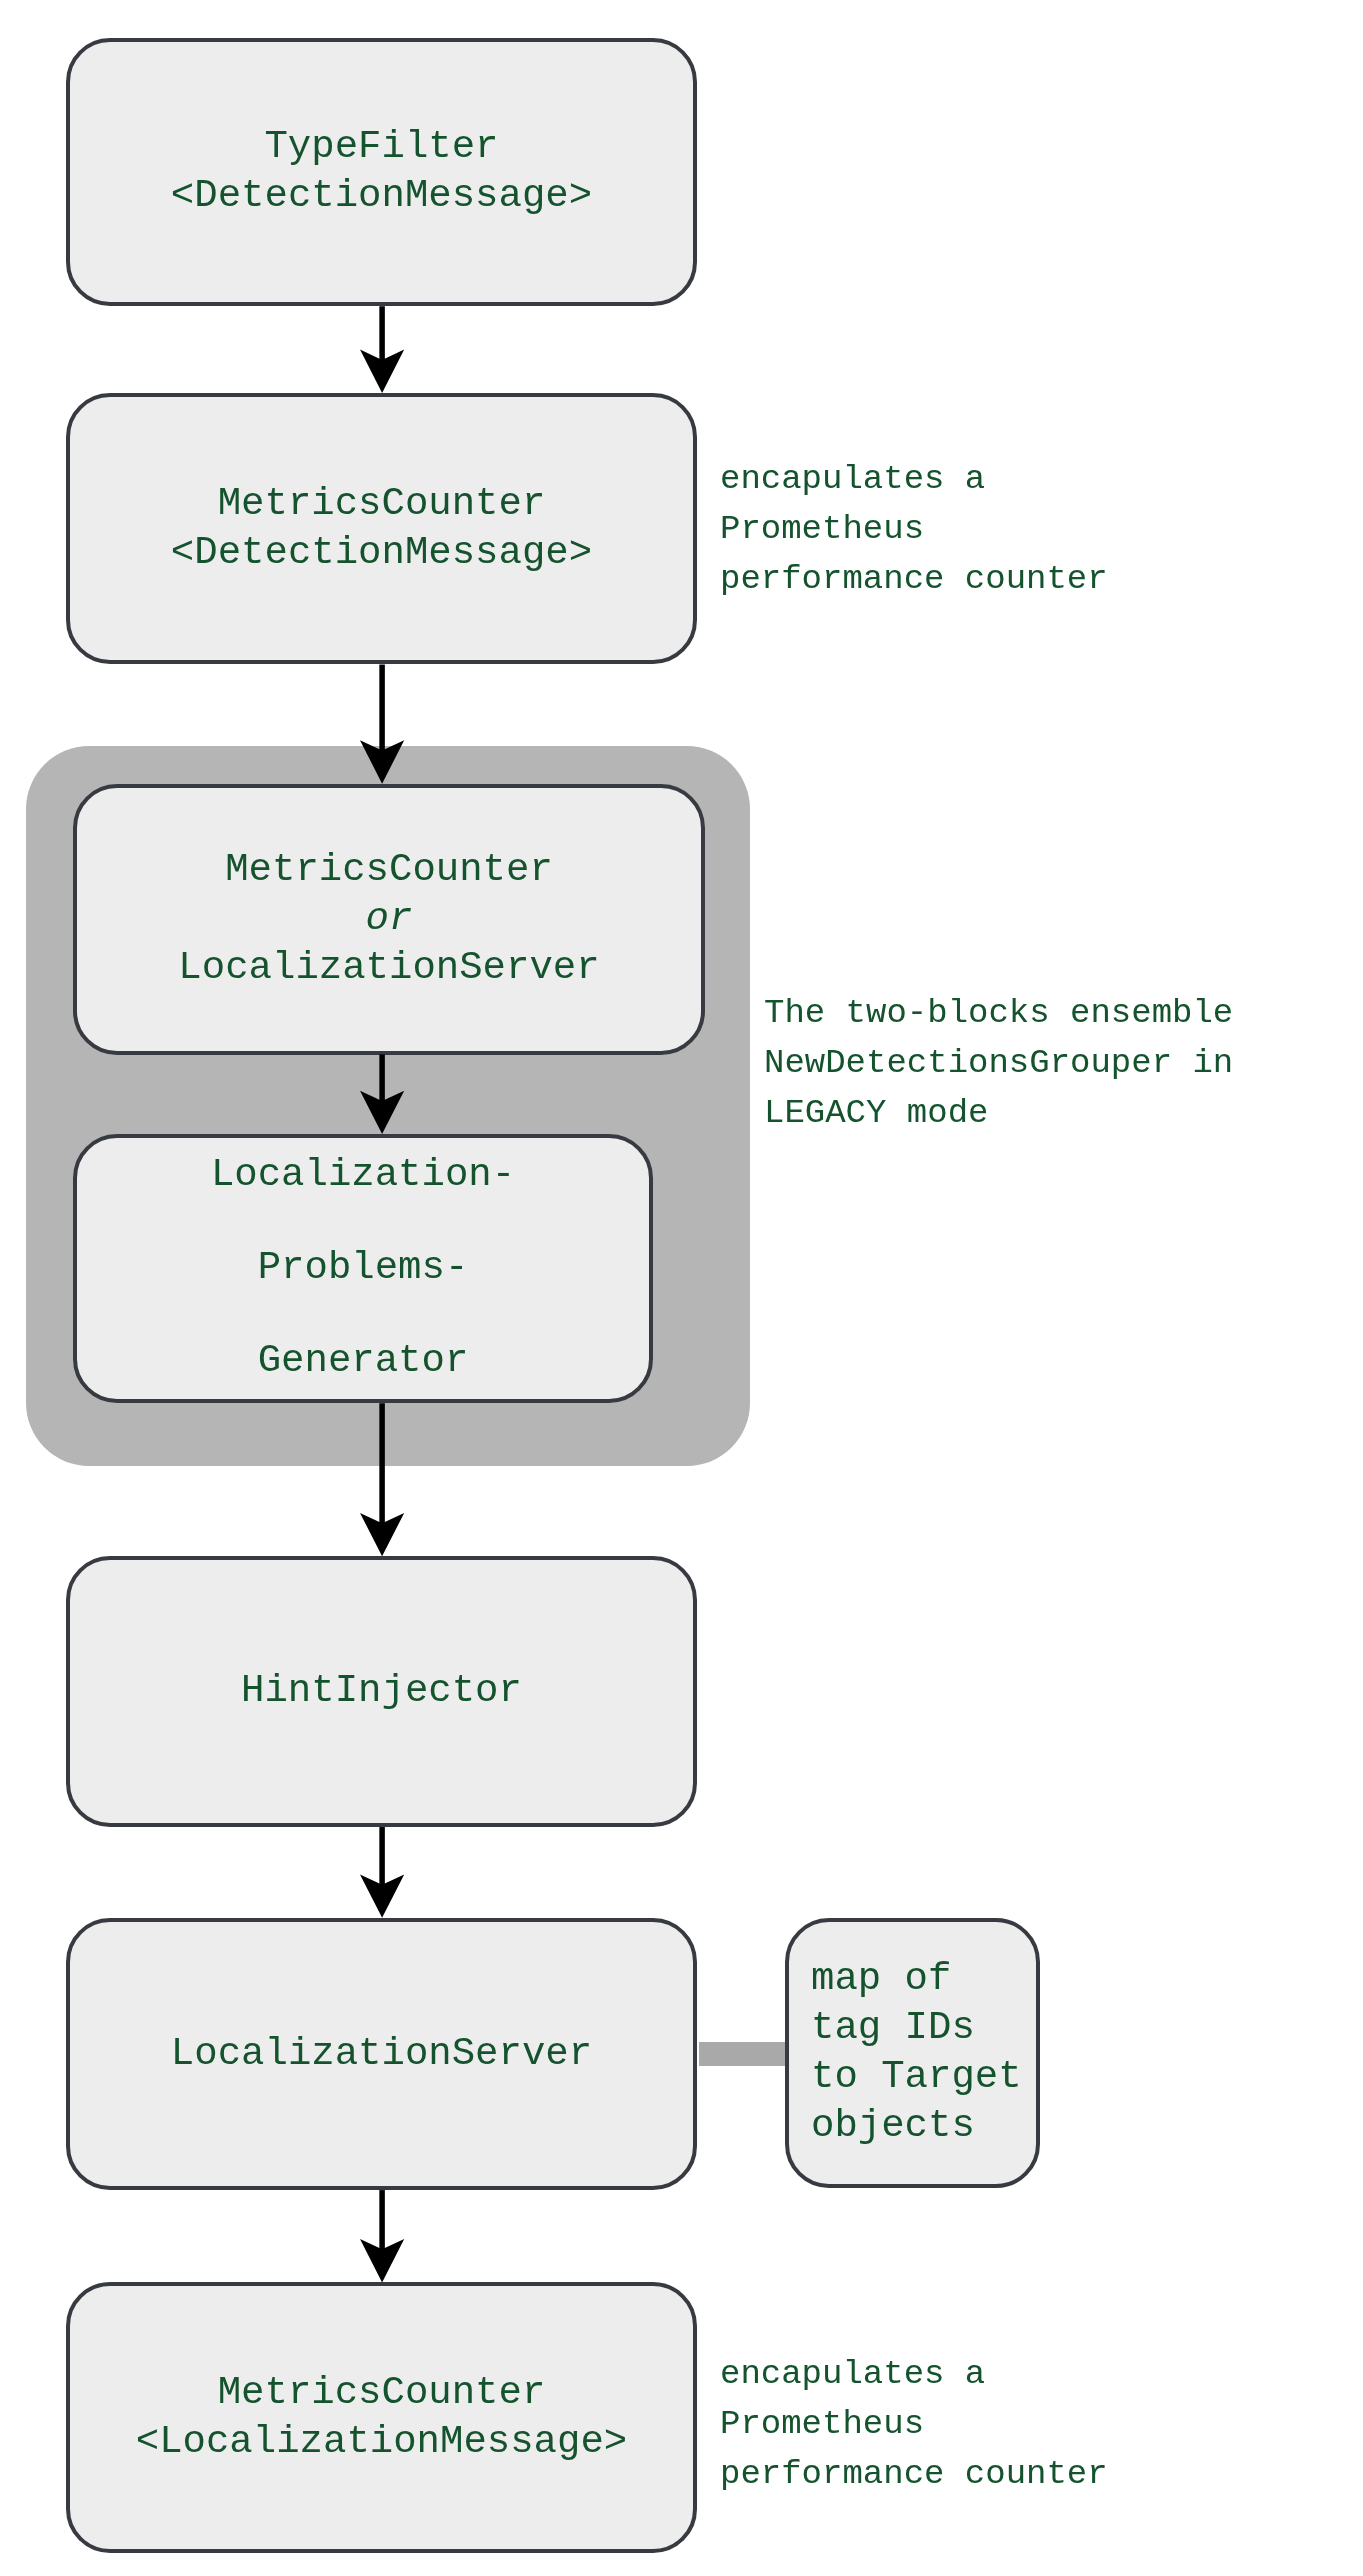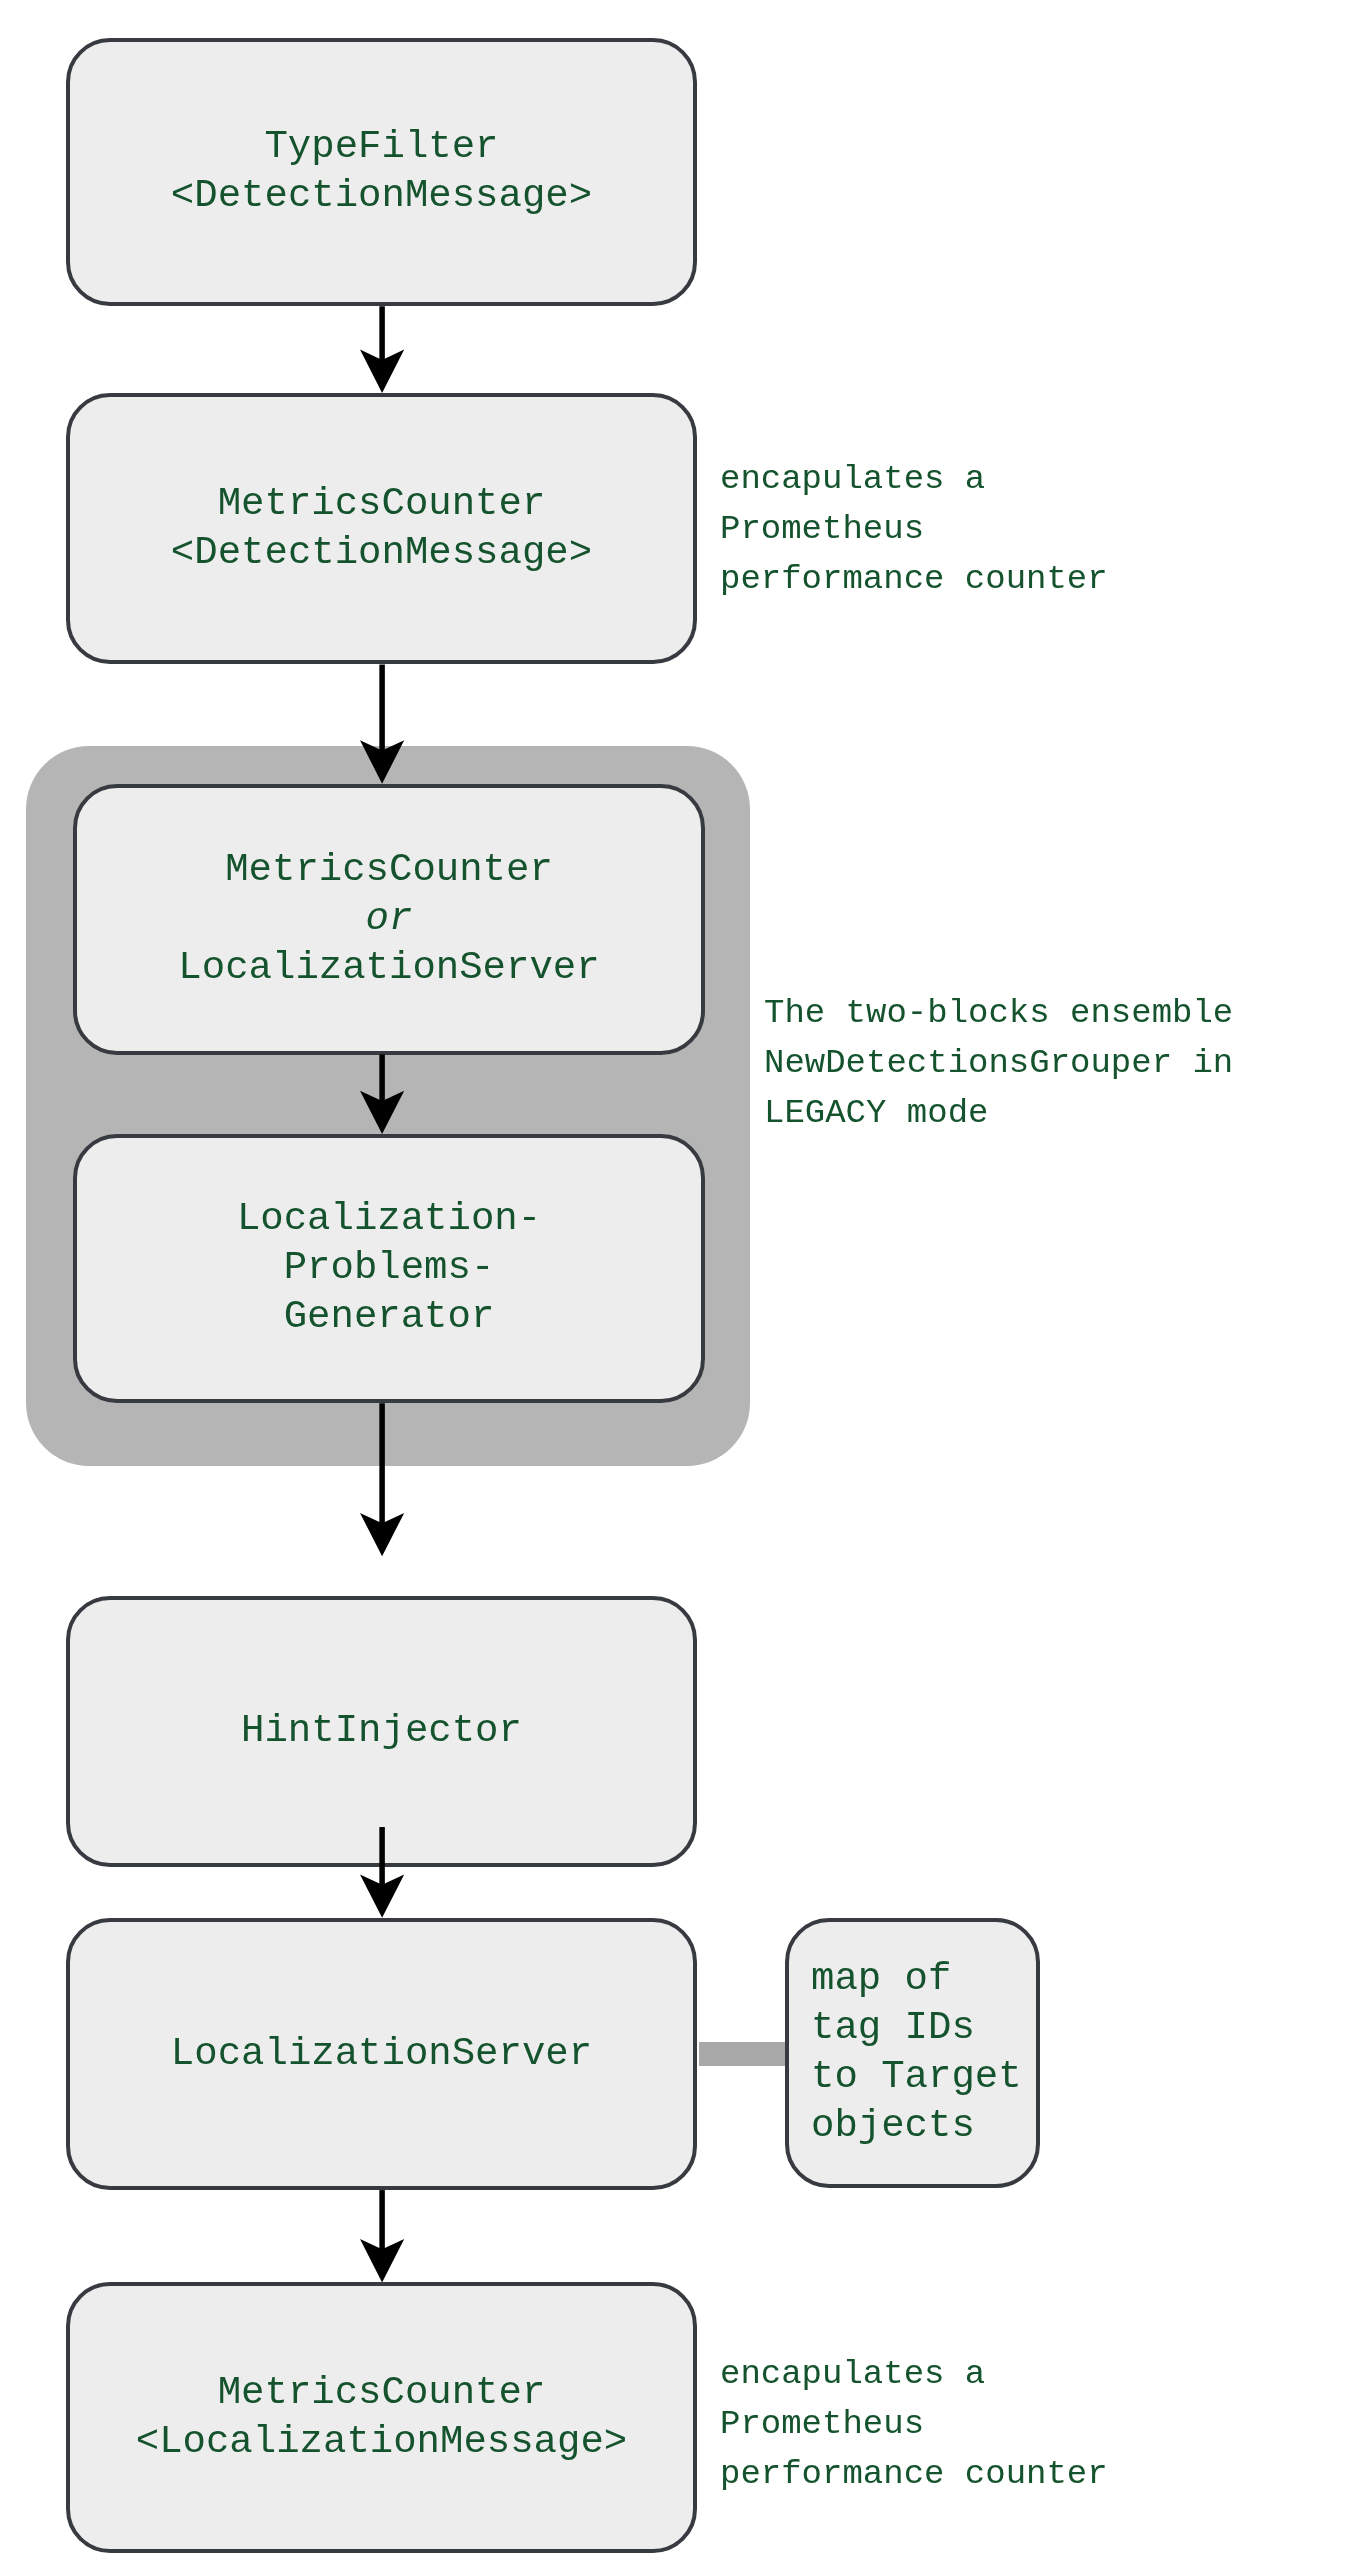--- a/index.html
+++ b/index.html
@@ -85,27 +85,27 @@
     <div>MetricsCounter</div>
     <div>&lt;DetectionMessage&gt;</div>
   </div>
 
   <div class="node" style="left:73px; top:784px; width:632px; height:271px;">
     <div>MetricsCounter</div>
     <div class="line-italic">or</div>
     <div>LocalizationServer</div>
   </div>
 
-  <div class="node" style="left:73px; top:1134px; width:632px; height:269px;">
+  <div class="node" style="left:73px; top:1134px; width:580px; height:269px;gap:44px;">
     <div>Localization-</div>
     <div>Problems-</div>
     <div>Generator</div>
   </div>
 
-  <div class="node" style="left:66px; top:1556px; width:631px; height:271px;margin-top:40px;">
+  <div class="node" style="left:66px; top:1556px; width:631px; height:271px;">
     <div>HintInjector</div>
   </div>
 
   <div class="node" style="left:66px; top:1918px; width:631px; height:272px;">
     <div>LocalizationServer</div>
   </div>
 
   <div class="node left-align" style="left:785px; top:1918px; width:255px; height:270px;">
     <div>map of</div>
     <div>tag IDs</div>

